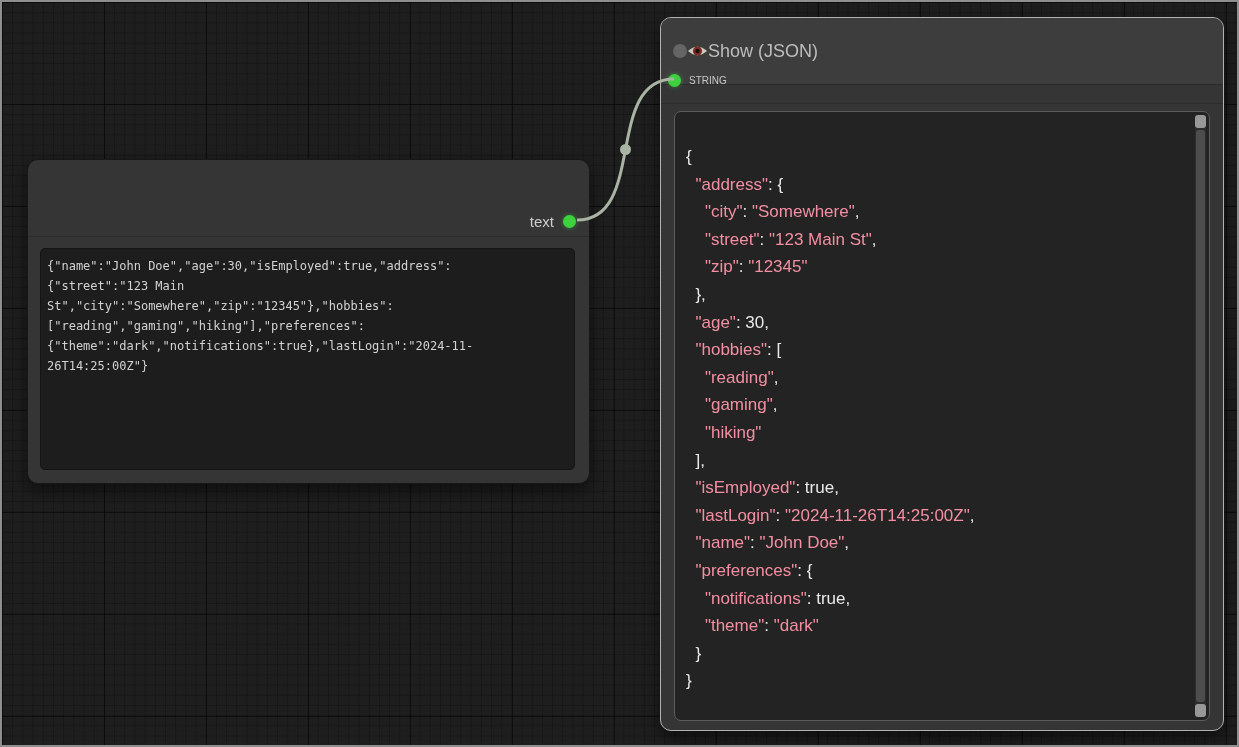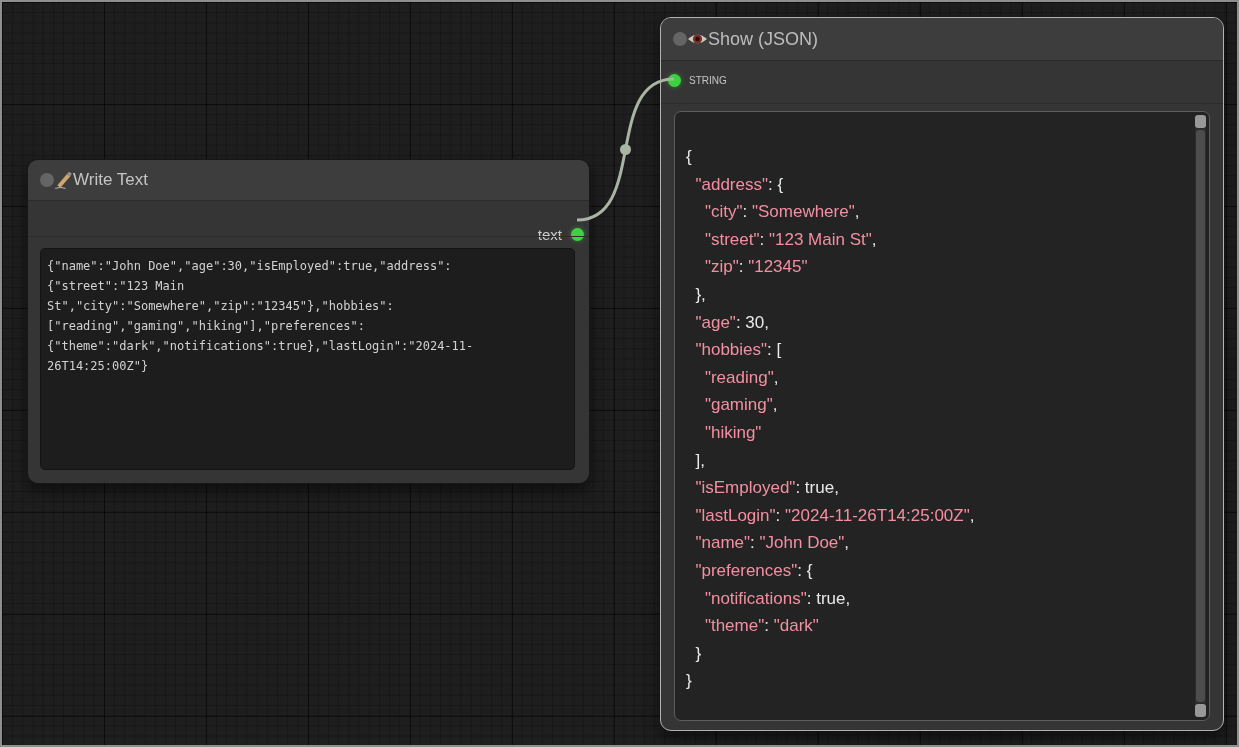--- a/index.html
+++ b/index.html
@@ -22,29 +22,29 @@
     font-family:"Liberation Sans",sans-serif;
   }
   .wires{position:absolute;left:0;top:0;z-index:3;pointer-events:none;}
   .wire{fill:none;stroke:var(--wire-color);stroke-width:3;}
   .wire-dot{fill:var(--wire-color);}
 
   .node{position:absolute;background:#353535;border-radius:11px;z-index:2;}
   .node-write{left:25px;top:157px;width:561px;height:323px;border:1px solid #171717;box-shadow:0 7px 16px rgba(0,0,0,.5);}
   .node-show{left:658px;top:15px;width:562px;height:712px;border:1px solid #b2b2b2;box-shadow:0 7px 16px rgba(0,0,0,.5);}
 
-  .node-header{height:40px;display:flex;align-items:center;padding:0 12px;background:#3d3d3d;border-radius:10px 10px 0 0;border-bottom:1px solid #2a2a2a;}
+  .node-header{height:40px;display:flex;align-items:center;padding:12px 12px;background:#3d3d3d;border-radius:10px 10px 0 0;border-bottom:1px solid #2a2a2a;}
   .node-show .node-header{height:42px;}
   .collapse-dot{width:14px;height:14px;border-radius:50%;background:#656565;flex:0 0 auto;}
   .node-icon{display:flex;align-items:center;flex:0 0 auto;}
   .node-title{font-size:17px;color:#c4c4c4;white-space:nowrap;}
   .node-show .node-title{font-size:18px;color:#bdbdbd;}
 
   .port-dot{width:13px;height:13px;border-radius:50%;background:var(--port-color);box-shadow:0 0 5px rgba(70,220,70,.45);flex:0 0 auto;}
-  .node-write .port-row{position:absolute;top:48px;right:0;height:26px;display:flex;align-items:center;margin-top:13px;}
+  .node-write .port-row{position:absolute;top:48px;right:8px;height:26px;display:flex;align-items:center;}
   .node-write .port-label{font-size:15px;color:#cdcdcd;margin-right:9px;}
   .node-write .port-dot{margin-right:5px;}
   .node-write .sep{position:absolute;left:0;right:0;top:76px;height:1px;background:#2c2c2c;}
 
   .node-show .port-row{position:absolute;top:43px;left:7px;height:38px;display:flex;align-items:center;gap:8px;}
   .node-show .port-label{font-size:10px;color:#c6c6c6;}
   .node-show .sep{position:absolute;left:0;right:0;top:85px;height:1px;background:#2c2c2c;}
 
   .text-widget{
     position:absolute;left:12px;top:88px;width:535px;height:222px;box-sizing:border-box;
@@ -67,32 +67,20 @@
 <body>
 
 <div class="canvas">
 
   <svg class="wires" width="1239" height="747" viewBox="0 0 1239 747">
     <path class="wire" d="M 575 218 C 645 218 602 77 672 77"></path>
     <circle class="wire-dot" cx="623.5" cy="147.5" r="5.5"></circle>
   </svg>
 
   <div class="node node-write">
-    <div class="node-header">
-      <span class="collapse-dot"></span>
-      <span class="node-icon">
-        <svg width="19" height="18" viewBox="0 0 19 18">
-          <path d="M3.2 14.6 L13 3 L16.2 5.6 L6.4 16.8 Z" fill="#cfa472"></path>
-          <path d="M13 3 L16.2 5.6 L17.8 2.6 L14.9 0.8 Z" fill="#8d9298"></path>
-          <path d="M3.2 14.6 L6.4 16.8 L2.2 17.7 Z" fill="#4a3826"></path>
-          <path d="M1.2 17.4 Q6.5 15.4 11.5 17.4" stroke="#b9b9b9" stroke-width="1" fill="none"></path>
-        </svg>
-      </span>
-      <span class="node-title">Write Text</span>
-    </div>
     <div class="port-row">
       <span class="port-label">text</span>
       <span class="port-dot"></span>
     </div>
     <div class="sep"></div>
     <textarea class="text-widget" spellcheck="false" style="">{"name":"John Doe","age":30,"isEmployed":true,"address":
 {"street":"123 Main
 St","city":"Somewhere","zip":"12345"},"hobbies":
 ["reading","gaming","hiking"],"preferences":
 {"theme":"dark","notifications":true},"lastLogin":"2024-11-

